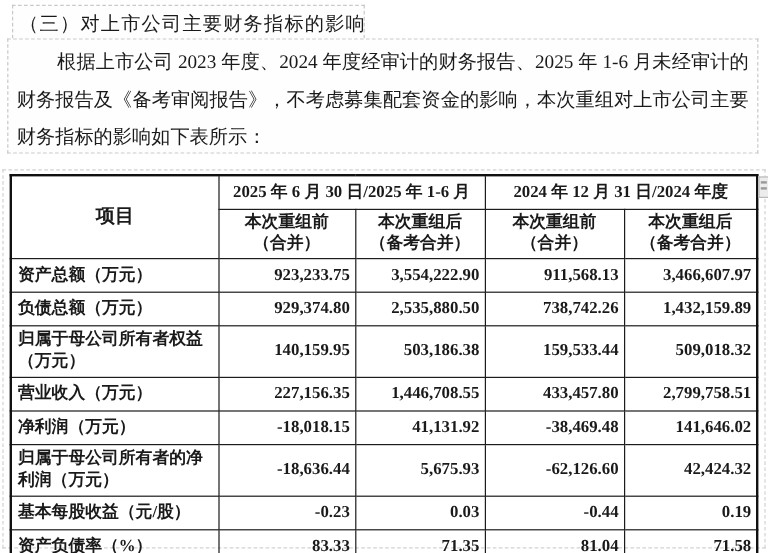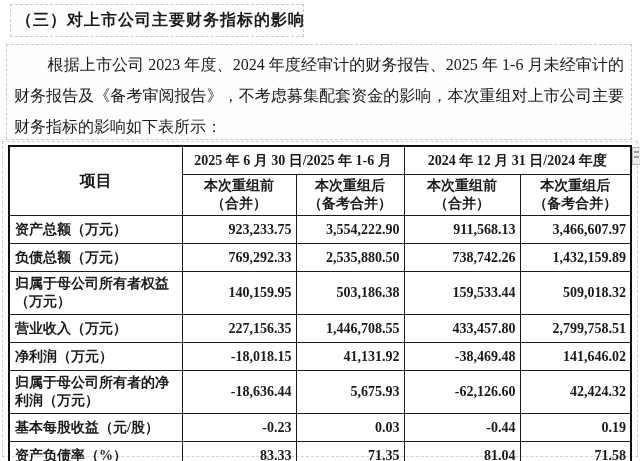--- a/index.html
+++ b/index.html
@@ -17,27 +17,27 @@
     background:#fefefe;
   }
   .heading-box{
     position:absolute;
     left:10px;top:4px;
     width:292px;height:31px;
     display:flex;align-items:center;
   }
   .heading-box h2{
     margin:0;padding:0 0 0 5px;
-    font-size:16px;font-weight:bold;
+    font-size:16px;font-weight:normal;
     letter-spacing:1px;
     white-space:nowrap;
   }
   .para-box{
     position:absolute;
-    left:6px;top:44px;
+    left:6px;top:32px;
     width:624px;height:94px;
   }
   .para-box p{
     margin:0;padding:4px 7px 0 7px;
     font-size:16px;
     line-height:31px;
     text-align:justify;
     text-indent:2.1em;
   }
   .table-region{
@@ -146,21 +146,21 @@
   <tbody>
     <tr class="single">
       <td class="lbl">资产总额（万元）</td>
       <td class="val">923,233.75</td>
       <td class="val">3,554,222.90</td>
       <td class="val">911,568.13</td>
       <td class="val">3,466,607.97</td>
     </tr>
     <tr class="single">
       <td class="lbl">负债总额（万元）</td>
-      <td class="val">769,292.33</td>
+      <td class="val">929,374.80</td>
       <td class="val">2,535,880.50</td>
       <td class="val">738,742.26</td>
       <td class="val">1,432,159.89</td>
     </tr>
     <tr class="double">
       <td class="lbl">归属于母公司所有者权益（万元）</td>
       <td class="val">140,159.95</td>
       <td class="val">503,186.38</td>
       <td class="val">159,533.44</td>
       <td class="val">509,018.32</td>

